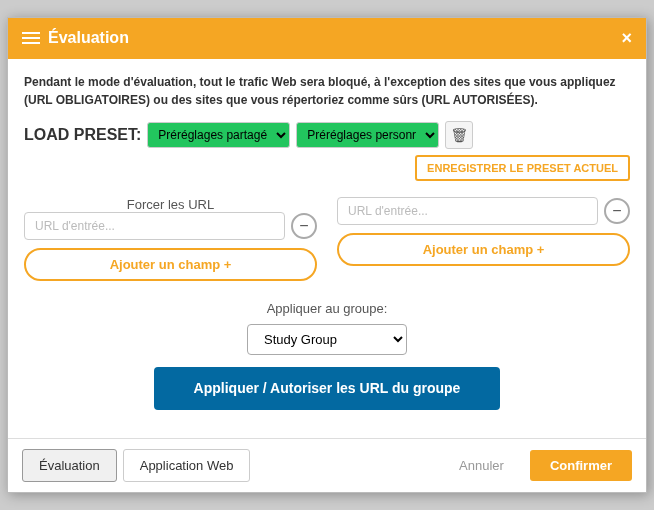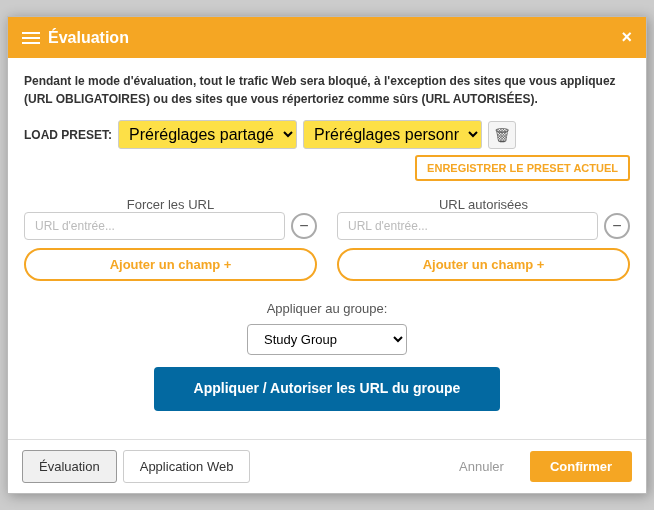--- a/index.html
+++ b/index.html
@@ -78,32 +78,32 @@
 
     .load-preset-row {
       display: flex;
       align-items: center;
       gap: 6px;
       margin-bottom: 16px;
       flex-wrap: wrap;
     }
 
     .load-preset-label {
-      font-size: 12px;
+      font-size: 16px;
       font-weight: bold;
       color: #333;
       white-space: nowrap;
     }
 
     .preset-select {
-      font-size: 16px;
+      font-size: 12px;
       padding: 4px 6px;
       border: 1px solid #ccc;
       border-radius: 3px;
-      background: #fde047;
+      background: #22c55e;
       cursor: pointer;
     }
 
     .delete-btn {
       width: 28px;
       height: 28px;
       border: 1px solid #ccc;
       background: #f5f5f5;
       border-radius: 3px;
       cursor: pointer;
@@ -315,21 +315,20 @@
       <div class="url-column">
         <div class="url-column-title">Forcer les URL</div>
         <div class="url-input-row">
           <input class="url-input" type="text" placeholder="URL d'entrée..." style="">
           <button class="minus-btn">−</button>
         </div>
         <button class="add-field-btn">Ajouter un champ +</button>
       </div>
 
       <div class="url-column">
-        <div class="url-column-title">URL autorisées</div>
         <div class="url-input-row">
           <input class="url-input" type="text" placeholder="URL d'entrée..." style="">
           <button class="minus-btn">−</button>
         </div>
         <button class="add-field-btn">Ajouter un champ +</button>
       </div>
 
     </div>
 
     <div class="group-section">

